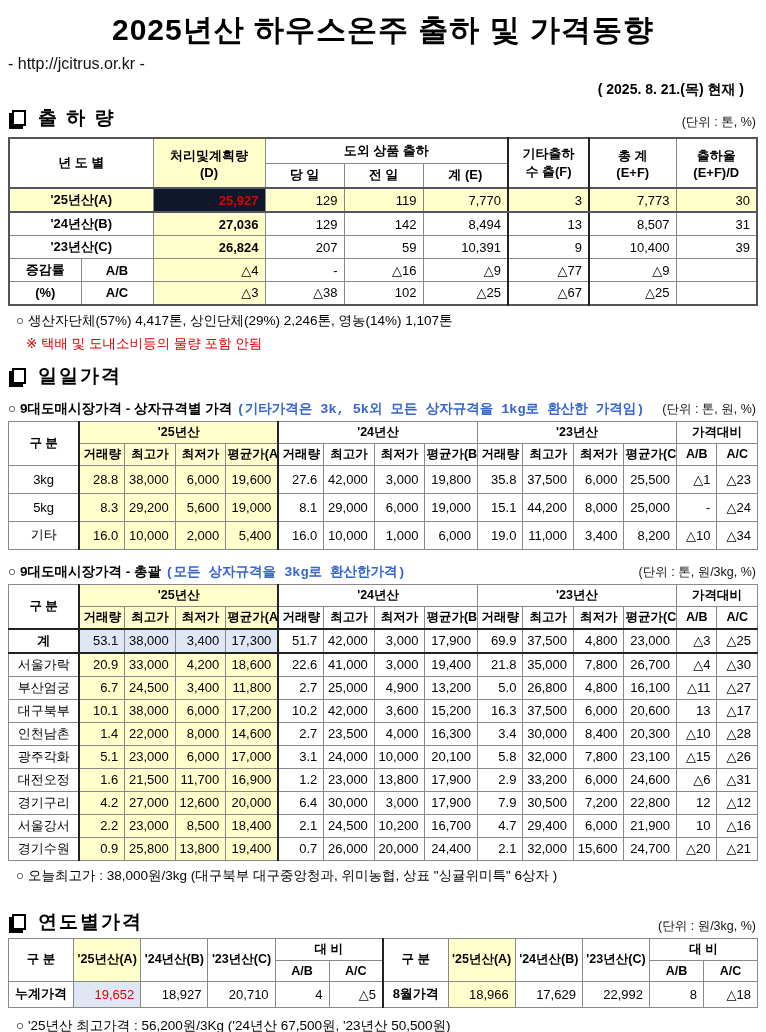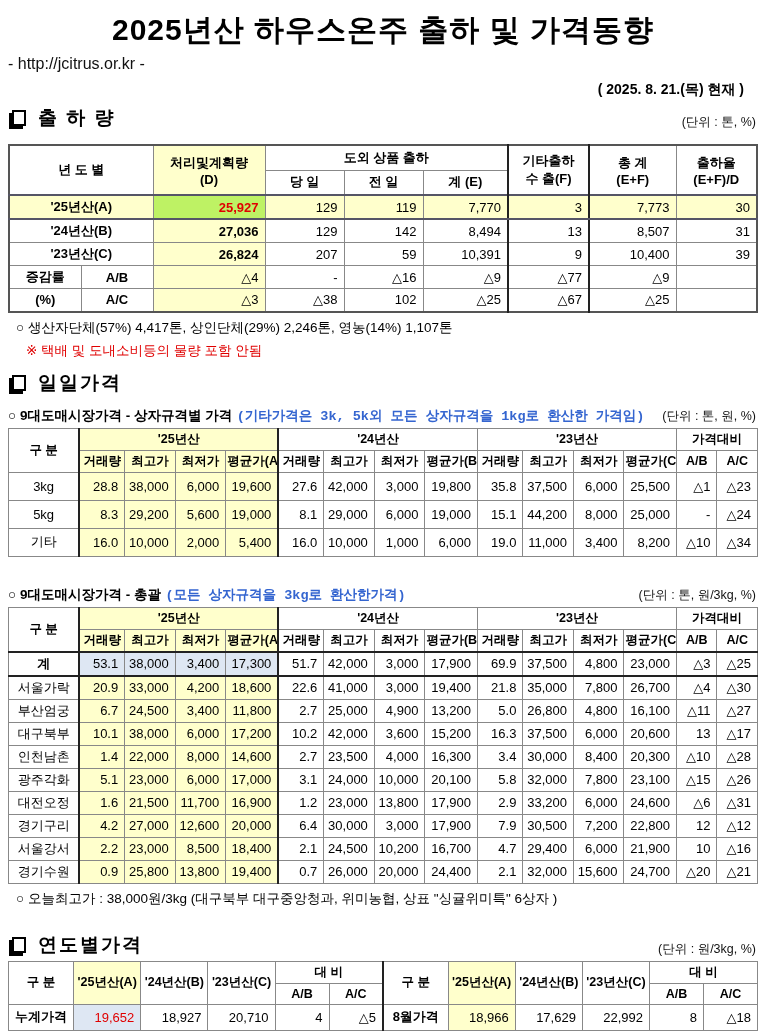--- a/index.html
+++ b/index.html
@@ -27,26 +27,26 @@
   table { border-collapse: collapse; table-layout: fixed; width: 100%; }
   th, td { border: 1px solid #888; font-size: 13px; overflow: hidden; white-space: nowrap; }
   th { font-weight: bold; text-align: center; padding: 2px 1px; }
   td { padding: 2px 6px 2px 2px; text-align: right; }
   td.lbl { text-align: center; padding: 2px 1px; font-weight: bold; }
   .yel { background: #FFFFCC; }
   .blu { background: #DEE7F3; }
   .red { color: #E00000; }
 
   
-  .t1 { margin-top: 13px; border: 2px solid #555; }
+  .t1 { margin-top: 6px; border: 2px solid #555; }
   .t1 th { height: 25px; }
   .t1 td { height: 23px; }
   .t1 tr.r25 td { background: #FFFFCC; border-top: 2.5px solid #556; border-bottom: 2.5px solid #556; }
   .t1 td.dcol { background: #FFFFCC; }
-  .t1 tr.r25 td.dcol { background: #bef264; color: #E00000; }
+  .t1 tr.r25 td.dcol { background: #0f172a; color: #E00000; }
   .t1 td.bold { font-weight: bold; }
   .t1 .bl { border-left: 2px solid #222; }
   .t1 .br { border-right: 2px solid #222; }
 
   
   .sub-row { display: flex; justify-content: space-between; align-items: flex-end; margin-top: 10px; }
   .sub-black { font-size: 13.5px; font-weight: bold; }
   .sub-blue  { font-size: 13.5px; font-weight: bold; color: #3465D0; font-family: Liberation Mono, monospace; }
   .t2, .t3 { margin-top: 3px; border: 1.6px solid #555; }
   .t2 th, .t3 th { height: 22px; font-size: 12.5px; }
@@ -290,21 +290,21 @@
         <td class="gl">19.0</td>
         <td>11,000</td>
         <td>3,400</td>
         <td>8,200</td>
         <td class="gl">△10</td>
         <td>△34</td>
       </tr>
       </tbody>
   </table>
 
-  <div class="sub-row" style="margin-top:28px">
+  <div class="sub-row" style="margin-top:12px">
     <div>
       <span class="sub-black">○ 9대도매시장가격 - 총괄</span>
       <span class="sub-blue">(모든 상자규격을 3kg로 환산한가격)</span>
     </div>
     <div class="unit">(단위 : 톤,  원/3kg, %)</div>
   </div>
 
   <table class="t3">
     <colgroup>
       <col style="width:70px">

